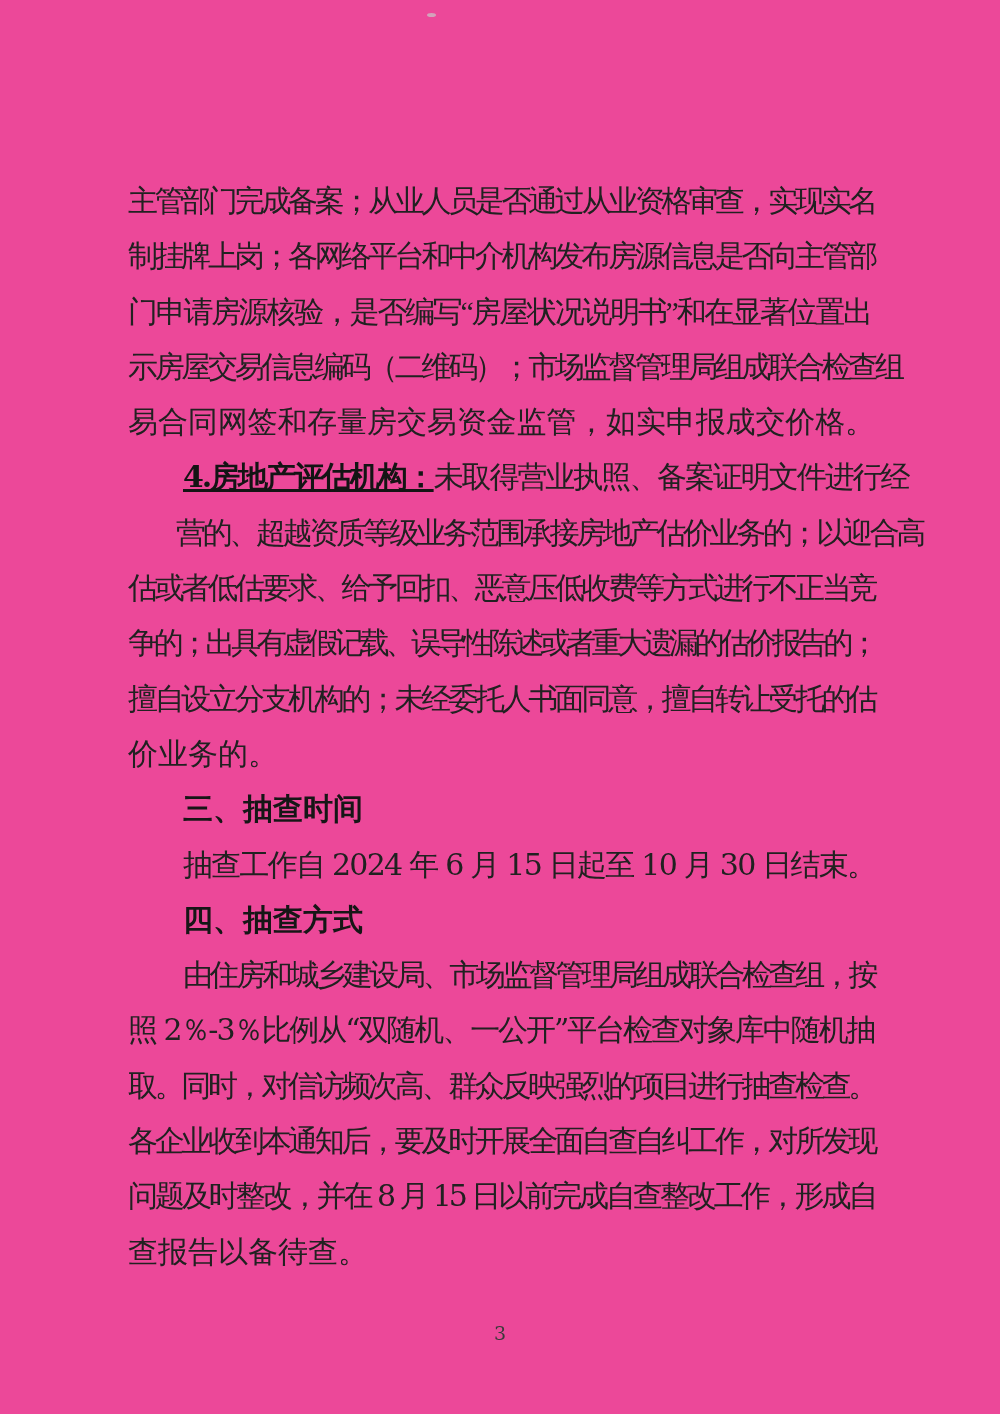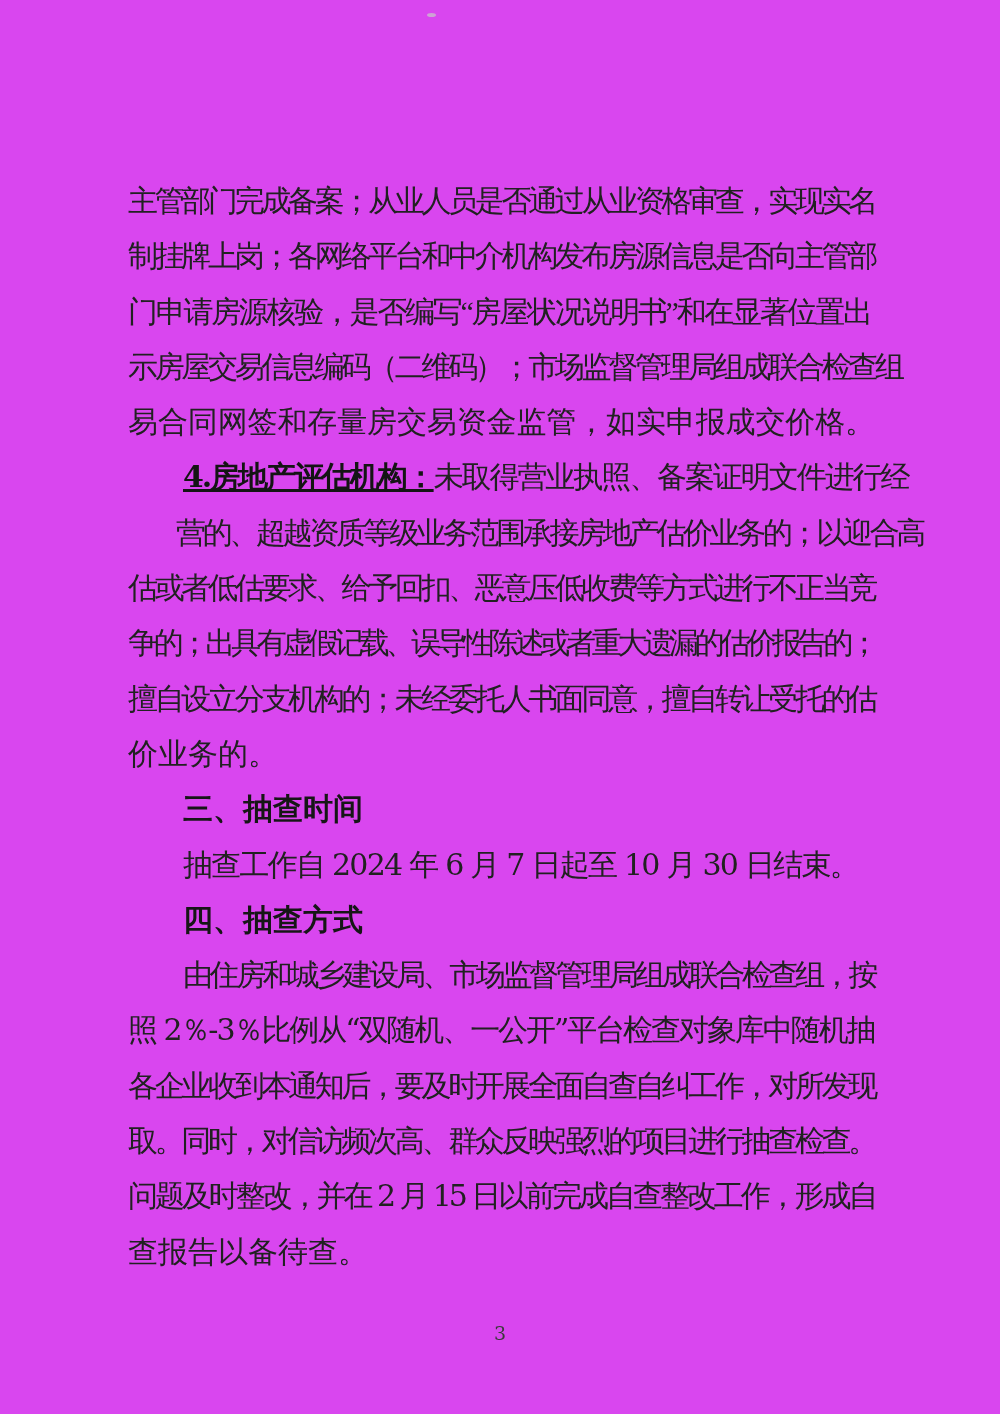--- a/index.html
+++ b/index.html
@@ -4,21 +4,21 @@
 <style>
   html, body {
     margin: 0;
     padding: 0;
     background: #e8e8e8;
   }
   .page {
     position: relative;
     width: 1000px;
     height: 1414px;
-    background: #d946ef;
+    background: #ec4899;
     margin: 0 auto;
     overflow: hidden;
     color: #212121;
     font-family: "DejaVu Serif", "Liberation Serif", serif;
   }
   .scan-artifact {
     position: absolute;
     left: 427px;
     top: 13px;
     width: 9px;
@@ -87,30 +87,30 @@
       </div>
       <div class="line fill" style="letter-spacing: -3.32143px; margin-left: 48px;">营的、超越资质等级业务范围承接房地产估价业务的；以迎合高</div>
       <div class="line fill" style="letter-spacing: -3.32143px;">估或者低估要求、给予回扣、恶意压低收费等方式进行不正当竞</div>
       <div class="line fill" style="letter-spacing: -4.24138px;">争的；出具有虚假记载、误导性陈述或者重大遗漏的估价报告的；</div>
       <div class="line fill" style="letter-spacing: -3.32143px;">擅自设立分支机构的；未经委托人书面同意，擅自转让受托的估</div>
       <div class="line">价业务的。</div>
     </div>
 
     <div class="line heading indent">三、抽查时间</div>
 
-    <div class="line indent" style="letter-spacing: -1.75px;">抽查工作自 2024 年 6 月 7 日起至 10 月 30 日结束。</div>
+    <div class="line indent" style="letter-spacing: -1.75px;">抽查工作自 2024 年 6 月 15 日起至 10 月 30 日结束。</div>
 
     <div class="line heading indent">四、抽查方式</div>
 
     <div>
       <div class="line fill indent" style="letter-spacing: -3.38462px; text-align: center;">由住房和城乡建设局、市场监督管理局组成联合检查组，按</div>
       <div class="line fill" style="letter-spacing: -2.06667px;">照 2％-3％比例从“双随机、一公开”平台检查对象库中随机抽</div>
+      <div class="line fill" style="letter-spacing: -3.32143px;">取。同时，对信访频次高、群众反映强烈的项目进行抽查检查。</div>
       <div class="line fill" style="letter-spacing: -3.32143px;">各企业收到本通知后，要及时开展全面自查自纠工作，对所发现</div>
-      <div class="line fill" style="letter-spacing: -3.32143px;">取。同时，对信访频次高、群众反映强烈的项目进行抽查检查。</div>
-      <div class="line fill" style="letter-spacing: -3.0625px;">问题及时整改，并在 2 月 15 日以前完成自查整改工作，形成自</div>
+      <div class="line fill" style="letter-spacing: -3.0625px;">问题及时整改，并在 8 月 15 日以前完成自查整改工作，形成自</div>
       <div class="line">查报告以备待查。</div>
     </div>
 
   </div>
 
   <div class="footer">
     <span>3</span>
   </div>
 
 </div>

